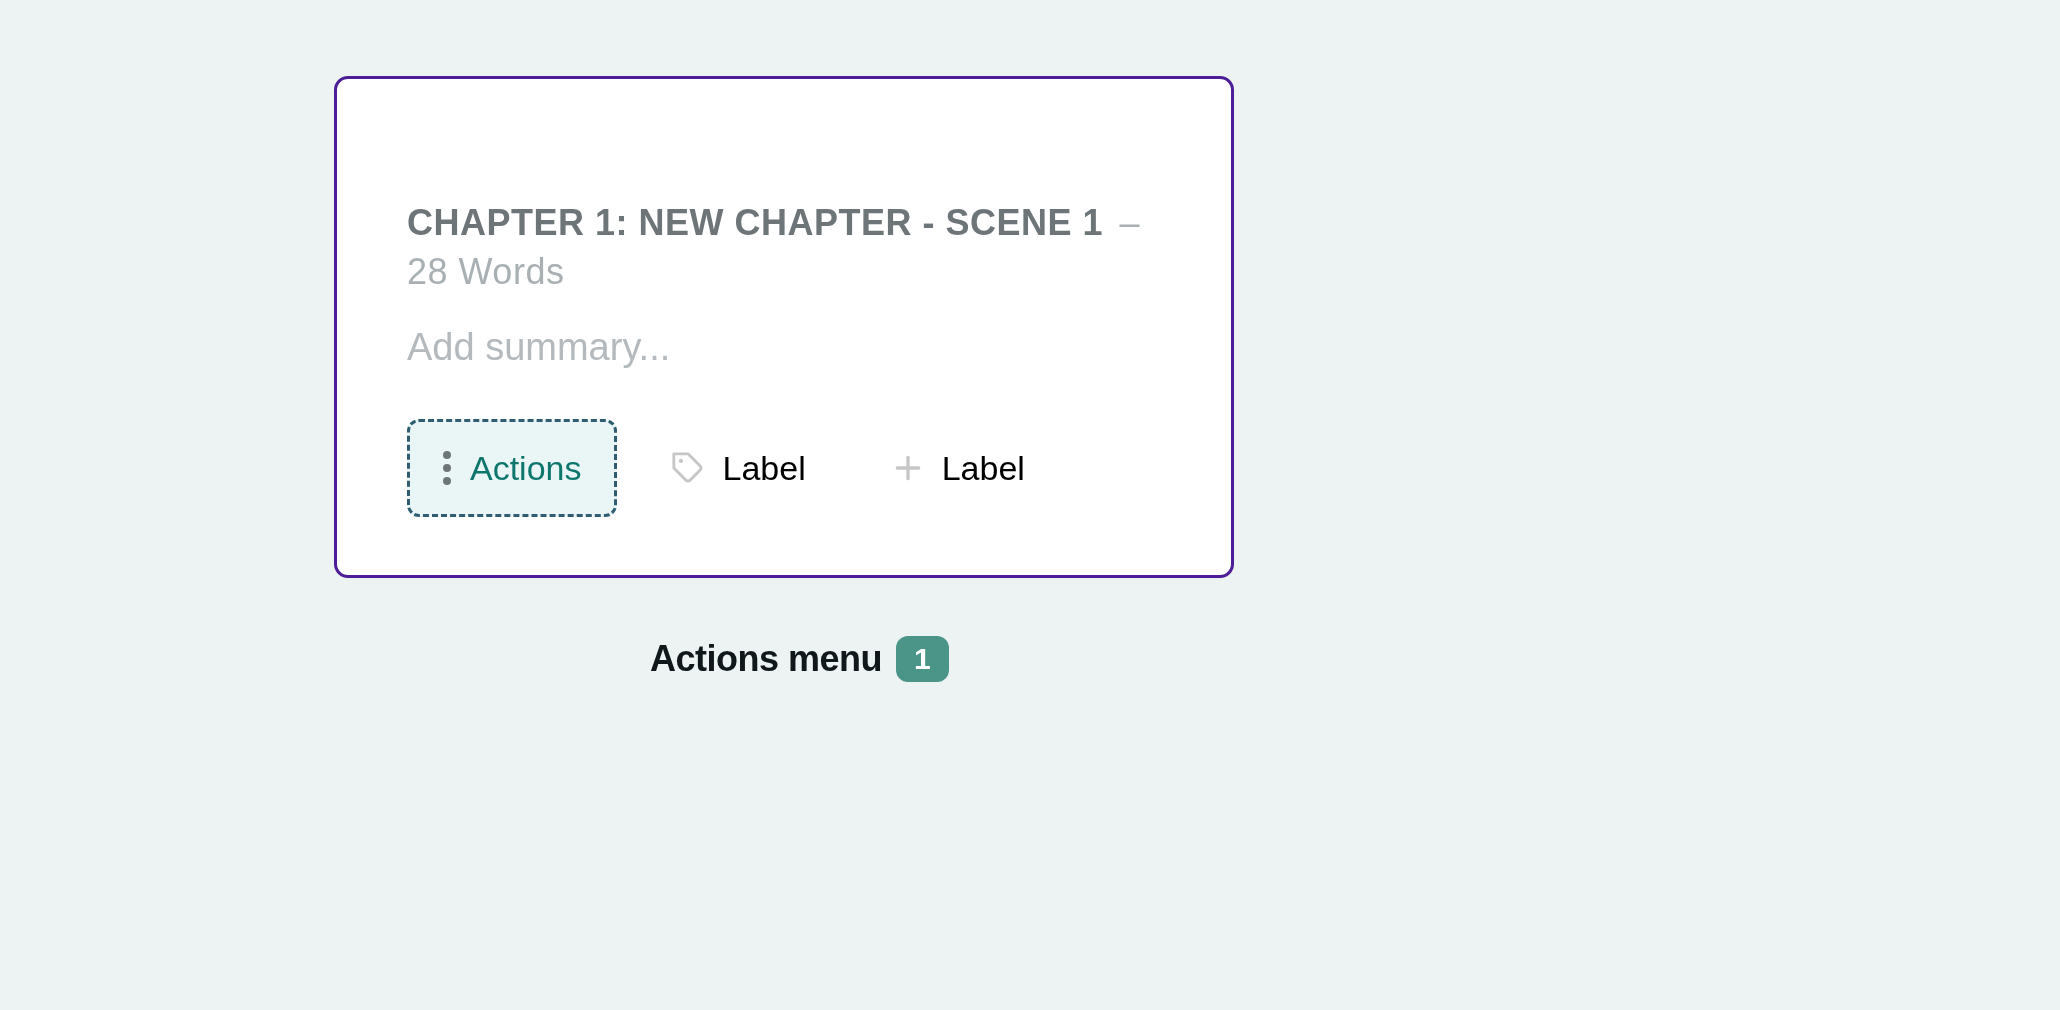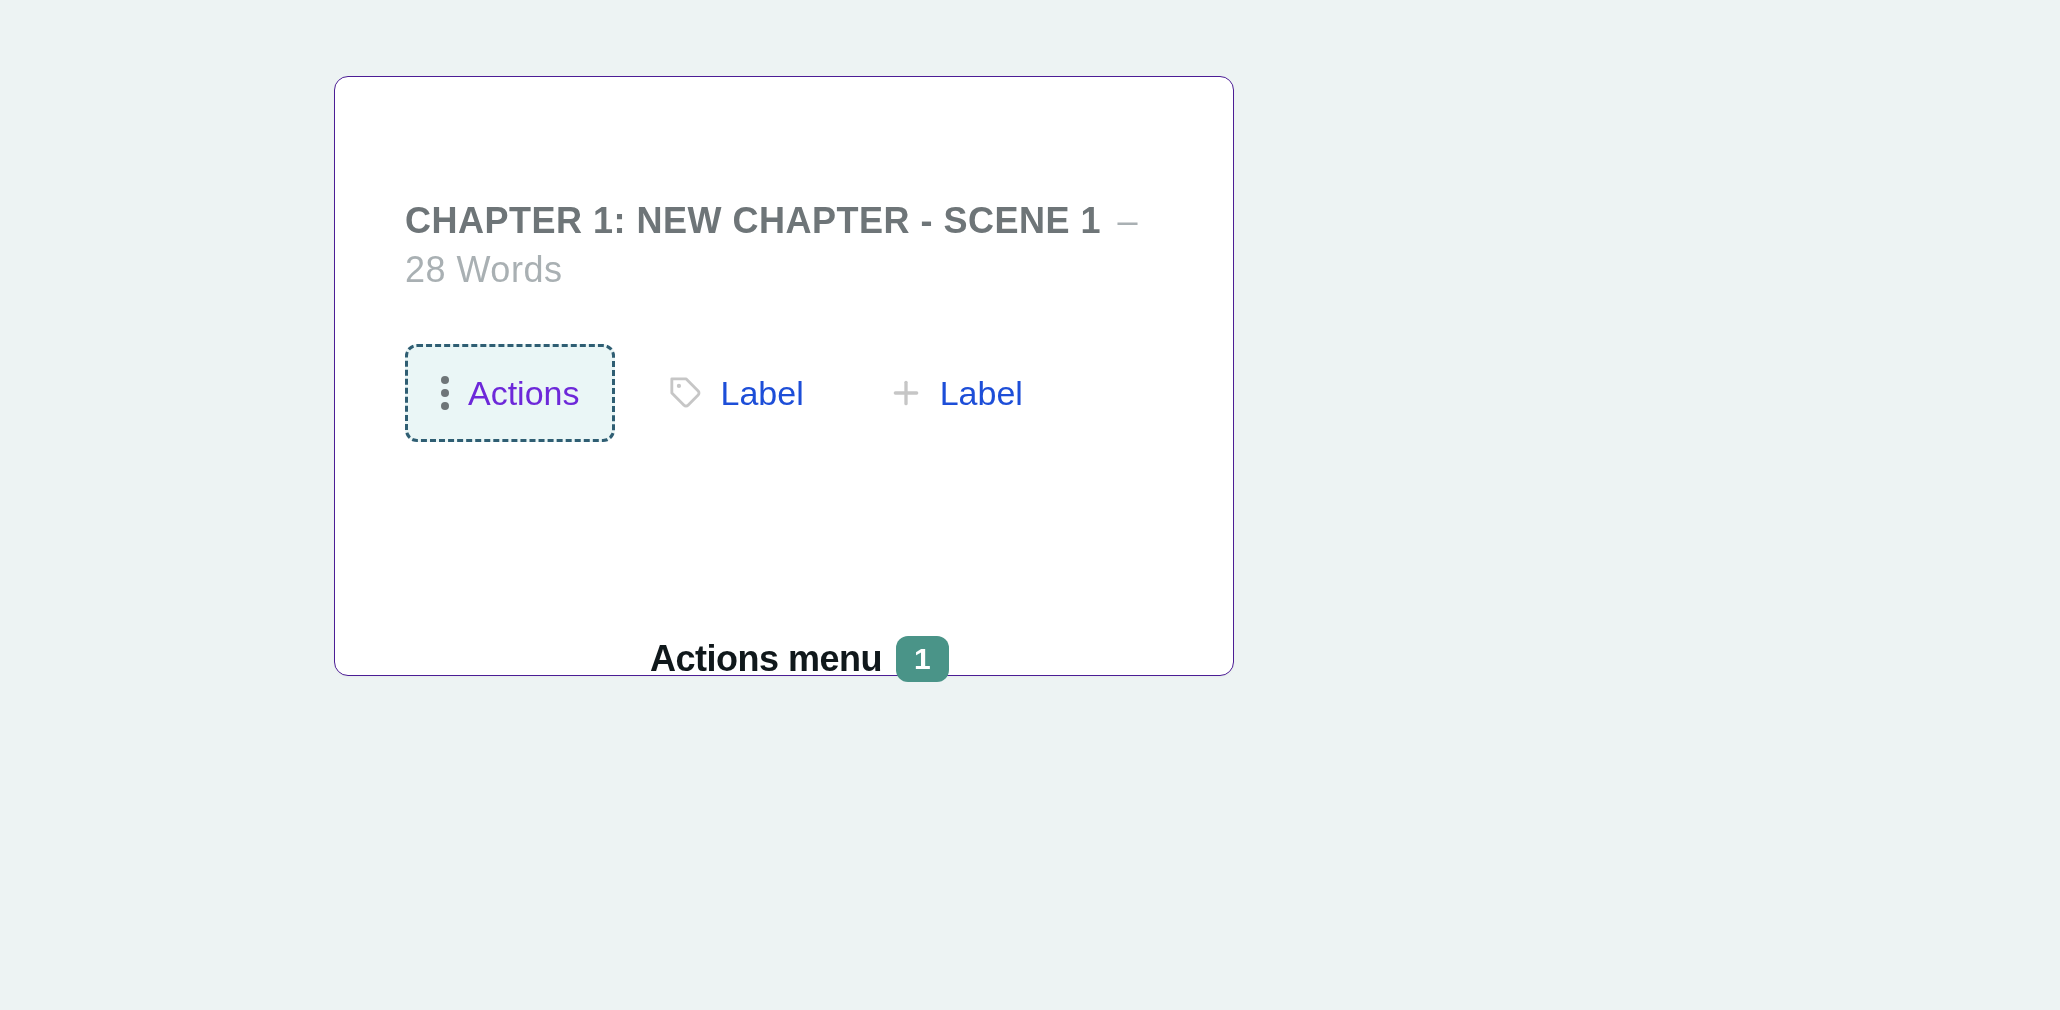--- a/index.html
+++ b/index.html
@@ -9,23 +9,23 @@
     font-family: -apple-system, BlinkMacSystemFont, "Segoe UI", Helvetica, Arial, sans-serif;
     min-width: 2060px;
     min-height: 1010px;
     position: relative;
   }
   .card {
     position: absolute;
     left: 334px;
     top: 76px;
     width: 900px;
-    height: 600px;
+    height: 502px;
     background: #ffffff;
-    border: 1px solid #4c1d95;
+    border: 3px solid #4c1d95;
     border-radius: 14px;
     box-shadow: 0 1px 2px rgba(0,0,0,0.03);
     padding: 120px 70px 64px 70px;
   }
   .title-line {
     font-size: 36px;
     line-height: 1.35;
     letter-spacing: 0.5px;
     color: #6e7578;
   }
@@ -59,30 +59,30 @@
     gap: 22px;
     align-items: stretch;
   }
   .pill {
     display: inline-flex;
     align-items: center;
     gap: 18px;
     padding: 28px 32px;
     font-size: 34px;
     font-weight: 500;
-    color: #1d4ed8;
+    color: #000000;
     border-radius: 12px;
     cursor: pointer;
     user-select: none;
     line-height: 1;
   }
   .pill.highlight {
     background: #eaf6f6;
     border: 3px dashed #2f5e73;
-    color: #6d28d9;
+    color: #0f766e;
     justify-content: space-between;
   }
   .icon {
     display: inline-flex;
     align-items: center;
     justify-content: center;
   }
   .icon svg { display: block; }
 
   .caption {
@@ -113,20 +113,21 @@
 </head>
 <body>
 
 <div class="card">
   <div class="title-line">
     <span class="chapter">CHAPTER 1: NEW CHAPTER - SCENE 1</span>
     <span class="sep">–</span>
     <span class="meta">28 Words</span>
   </div>
 
+  <input type="text" class="summary" placeholder="Add summary..." style="">
 
   <div class="button-row">
     <div class="pill highlight">
       <span class="icon">
         <svg width="10" height="36" viewBox="0 0 10 36">
           <circle cx="5" cy="5" r="4" fill="#6e7578"></circle>
           <circle cx="5" cy="18" r="4" fill="#6e7578"></circle>
           <circle cx="5" cy="31" r="4" fill="#6e7578"></circle>
         </svg>
       </span>

